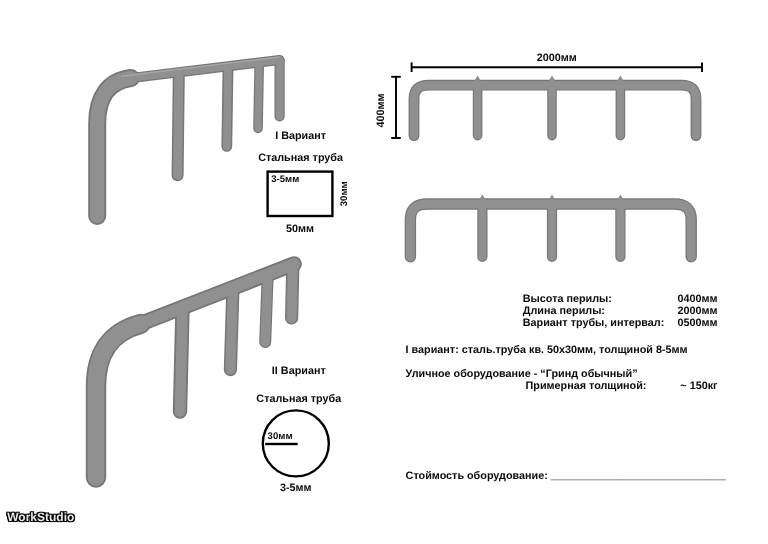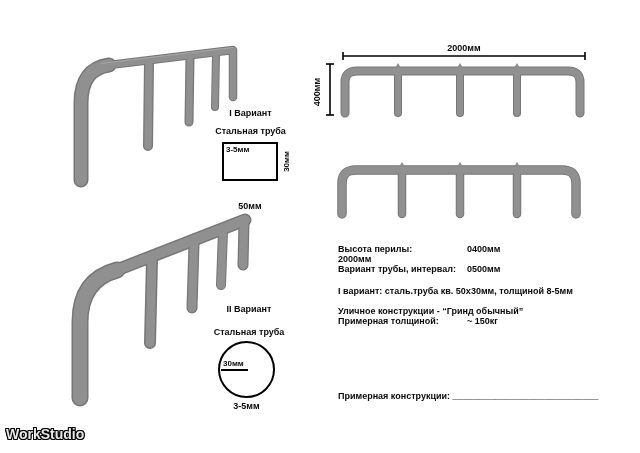--- a/index.html
+++ b/index.html
@@ -12,29 +12,29 @@
   .ctr{text-align:center;}
   .small{font-size:8px;}
   
   .xsec-rect{position:absolute;left:222px;top:142px;width:56px;height:39px;border:2px solid #000;box-sizing:border-box;}
   .xsec-wall{position:absolute;left:2px;top:1px;font-weight:bold;font-size:8px;}
   .xsec-circle{position:absolute;left:218px;top:341px;width:57px;height:57px;border:2px solid #000;border-radius:50%;box-sizing:border-box;}
   .radius-line{position:absolute;left:221px;top:369px;width:27px;height:2px;background:#000;}
   .rot90{transform:rotate(-90deg);transform-origin:center center;display:inline-block;}
   
   .specs{position:absolute;left:338px;top:244px;width:260px;font-weight:bold;font-size:9px;line-height:10px;}
-  .spec-row{display:flex;}
+  .spec-row{display:flex;justify-content:flex-end;}
   .spec-label{width:129px;flex:none;}
   .spec-gap{height:12px;}
   .spec-gap2{height:10px;}
   .cost{position:absolute;left:338px;top:391px;font-weight:bold;font-size:9px;white-space:nowrap;}
   .cost .blank{letter-spacing:0px;font-family:Liberation Mono, monospace;}
   
   .watermark{
-    position:absolute;left:6px;top:426px;font-weight:bold;font-size:14px;color:#e8e8e8;
+    position:absolute;left:6px;top:426px;font-weight:bold;font-size:10px;color:#e8e8e8;
     text-shadow:-1px -1px 0 #000,1px -1px 0 #000,-1px 1px 0 #000,1px 1px 0 #000,0 1px 0 #000,0 -1px 0 #000,1px 0 0 #000,-1px 0 0 #000;
     letter-spacing:0px;
   }
   svg{display:block;position:absolute;overflow:visible;}
   svg text{font-family:"Liberation Sans", sans-serif;font-weight:bold;font-size:9px;fill:#0a0a0a;}
   .tube-dark{fill:none;stroke:#767676;stroke-linecap:round;stroke-linejoin:round;}
   .tube-main{fill:none;stroke:#909090;stroke-linecap:round;stroke-linejoin:round;}
   .dimline{stroke:#000;stroke-width:1.6;}
   .tip{fill:#8d8d8d;}
 </style>
@@ -70,21 +70,21 @@
   </svg>
 
   <div class="lbl ctr" style="left:208px;top:108px;width:85px;">I Вариант</div>
   <div class="lbl ctr" style="left:208px;top:126px;width:85px;">Стальная труба</div>
   <div class="xsec-rect">
     <span class="xsec-wall">3-5мм</span>
   </div>
   <div class="lbl small" style="left:276px;top:150px;width:24px;height:24px;">
     <span class="rot90" style="margin-top:6px;">30мм</span>
   </div>
-  <div class="lbl ctr" style="left:222px;top:201px;width:56px;">50мм</div>
+  <div class="lbl ctr" style="left:222px;top:185px;width:56px;">50мм</div>
 
   <svg class="abs" style="left:312px;top:36px;" width="300" height="85" viewBox="0 0 300 85">
     <defs>
       <path id="d1-frame" d="M 33,77 L 33,46 Q 33,35 45,35 L 256,35 Q 268,35 268,46 L 268,77"></path>
       <path id="d1-p1" d="M 86,77 L 86,38"></path>
       <path id="d1-p2" d="M 148,77 L 148,38"></path>
       <path id="d1-p3" d="M 205,77 L 205,38"></path>
     </defs>
     <line x1="31" y1="20" x2="273" y2="20" class="dimline"></line>
     <line x1="31" y1="16" x2="31" y2="24" class="dimline"></line>
@@ -158,36 +158,37 @@
   <div class="radius-line"></div>
   <div class="lbl small" style="left:223px;top:358px;">30мм</div>
   <div class="lbl ctr" style="left:218px;top:401px;width:57px;">3-5мм</div>
 
   <div class="specs">
     <div class="spec-row">
       <span class="spec-label">Высота перилы:</span>
       <span>0400мм</span>
     </div>
     <div class="spec-row">
+      <span class="spec-label">Длина перилы:</span>
       <span>2000мм</span>
     </div>
     <div class="spec-row">
       <span class="spec-label">Вариант трубы, интервал:</span>
       <span>0500мм</span>
     </div>
     <div class="spec-gap"></div>
     <div>I вариант: сталь.труба кв. 50x30мм, толщиной 8-5мм</div>
     <div class="spec-gap2"></div>
-    <div>Уличное конструкции - “Гринд обычный”</div>
+    <div>Уличное оборудование - “Гринд обычный”</div>
     <div class="spec-row">
       <span class="spec-label">Примерная толщиной:</span>
       <span>~ 150кг</span>
     </div>
   </div>
 
   <div class="cost">
-    <span>Примерная конструкции:</span>
+    <span>Стоймость оборудование:</span>
     <span class="blank">___________________________</span>
   </div>
 
   <div class="watermark">WorkStudio</div>
 
 </div>
 
 </body></html>

